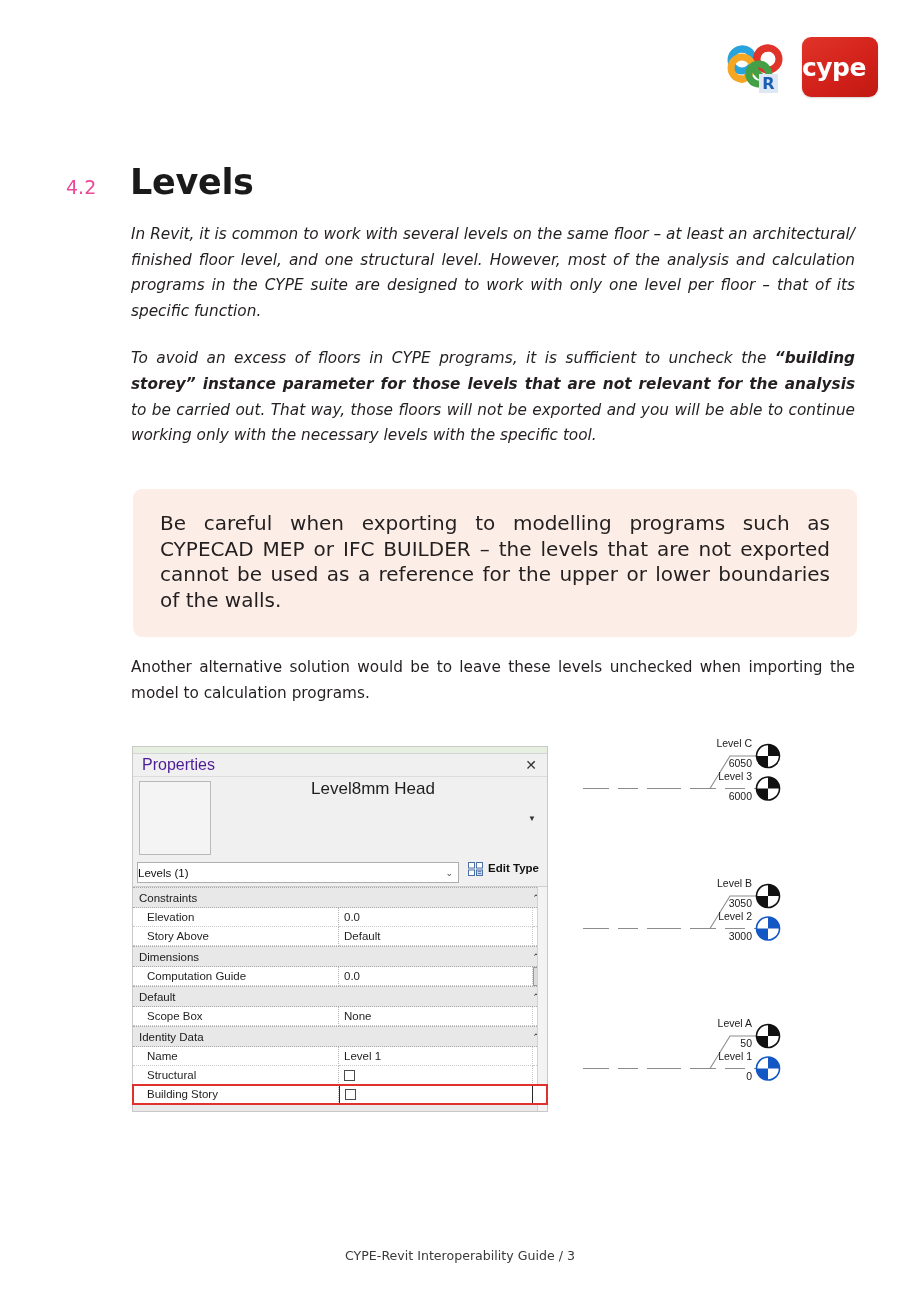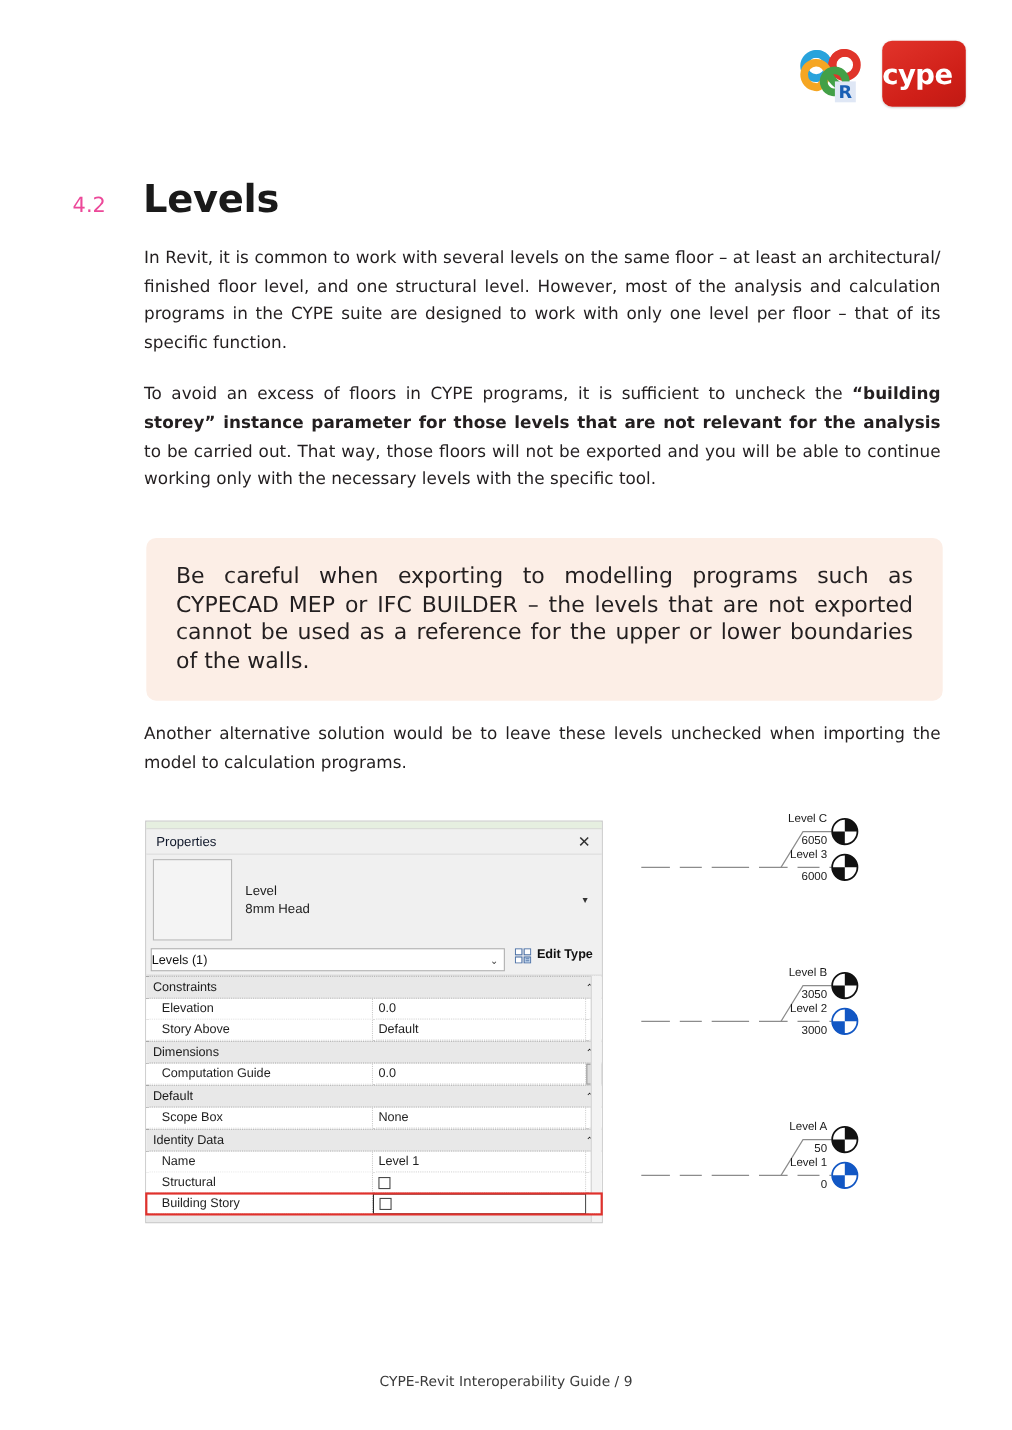--- a/index.html
+++ b/index.html
@@ -67,21 +67,21 @@
   }
   .sec-title {
     font-size: 35px;
     font-weight: bold;
     color: #1a1a1a;
     letter-spacing: -0.3px;
     font-family: "DejaVu Sans", sans-serif;
   }
 
   
-  .content { position: absolute; left: 131px; top: 222px; width: 724px; }
+  .content { position: absolute; left: 131px; top: 222px; width: 724px; font-style: italic; }
   p.body {
     margin: 0 0 22px 0;
     font-size: 15.3px;
     line-height: 25.6px;
     text-align: justify;
     color: #231f20;
     font-family: "DejaVu Sans", sans-serif;
   }
   p.body b { font-weight: bold; }
 
@@ -126,21 +126,21 @@
     border-bottom: 1px solid #d5d5d5;
   }
   .rv-title {
     height: 22px;
     display: flex;
     align-items: center;
     justify-content: space-between;
     padding: 0 8px 0 9px;
     background: #f0f0f0;
   }
-  .rv-title .t { font-size: 12px; color: #0f172a; }
+  .rv-title .t { font-size: 16px; color: #4c1d95; }
   .rv-close {
     font-size: 14px;
     color: #333;
     line-height: 1;
     cursor: default;
     padding: 0 2px;
   }
   .rv-typebar {
     display: flex;
     align-items: stretch;
@@ -151,25 +151,25 @@
   .rv-thumb {
     width: 70px;
     height: 72px;
     background: #f4f4f4;
     border: 1px solid #b9b9b9;
     flex: none;
   }
   .rv-typetext {
     flex: 1;
     display: flex;
-    flex-direction: column;
+    flex-direction: row;
     justify-content: center;
     padding-left: 12px;
     line-height: 16px;
-    font-size: 12px;
+    font-size: 17px;
   }
   .rv-typecaret {
     width: 18px;
     display: flex;
     align-items: center;
     justify-content: center;
     font-size: 8px;
     color: #333;
   }
   .rv-selrow {
@@ -500,14 +500,14 @@
       <text x="172" y="32" text-anchor="end" font-family="Liberation Sans, sans-serif" font-size="10.5" fill="#1a1a1a">50</text>
       <use href="#pin-black" x="0" y="0" transform="translate(188,21)"></use>
       <text x="172" y="45" text-anchor="end" font-family="Liberation Sans, sans-serif" font-size="10.5" fill="#1a1a1a">Level 1</text>
       <text x="172" y="65" text-anchor="end" font-family="Liberation Sans, sans-serif" font-size="10.5" fill="#1a1a1a">0</text>
       <use href="#pin-blue" x="0" y="0" transform="translate(188,53.5)"></use>
     </g>
   </svg>
 </div>
 
 <div class="footer">
-  <span>CYPE-Revit Interoperability Guide /  9</span>
+  <span>CYPE-Revit Interoperability Guide /  3</span>
 </div>
 
 </body></html>

